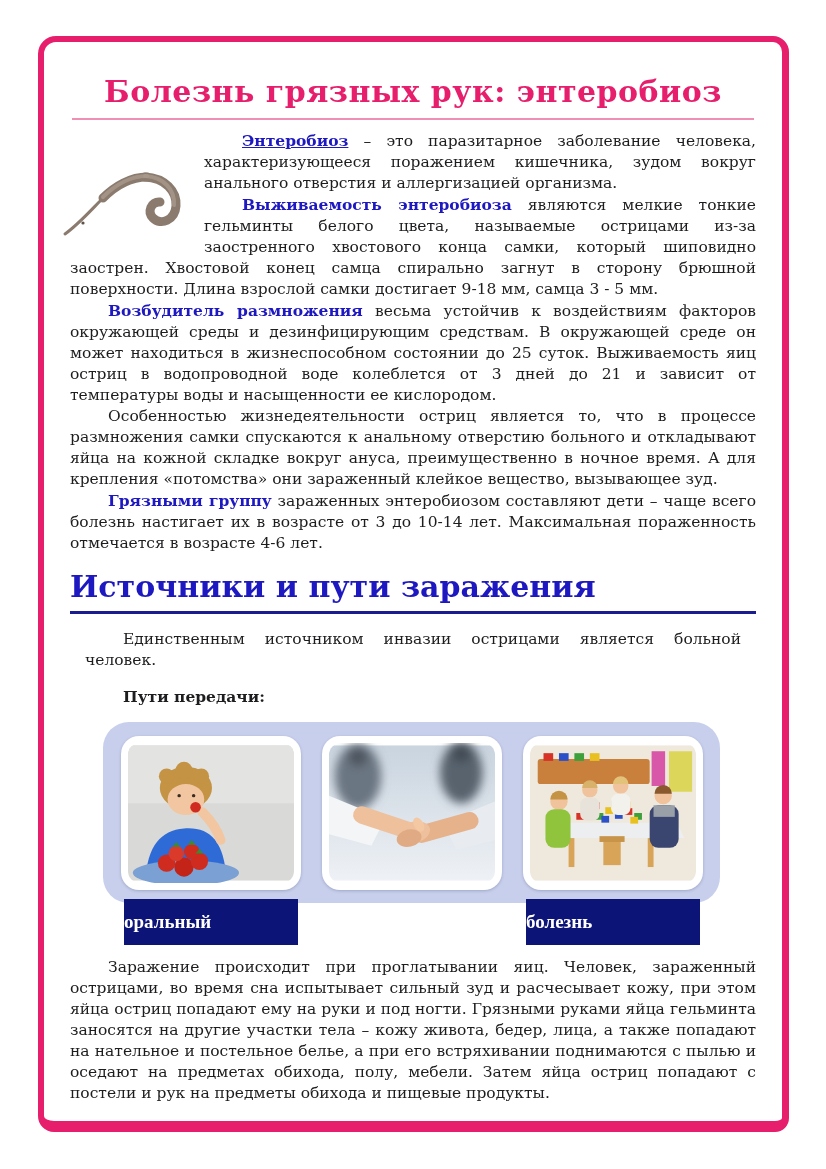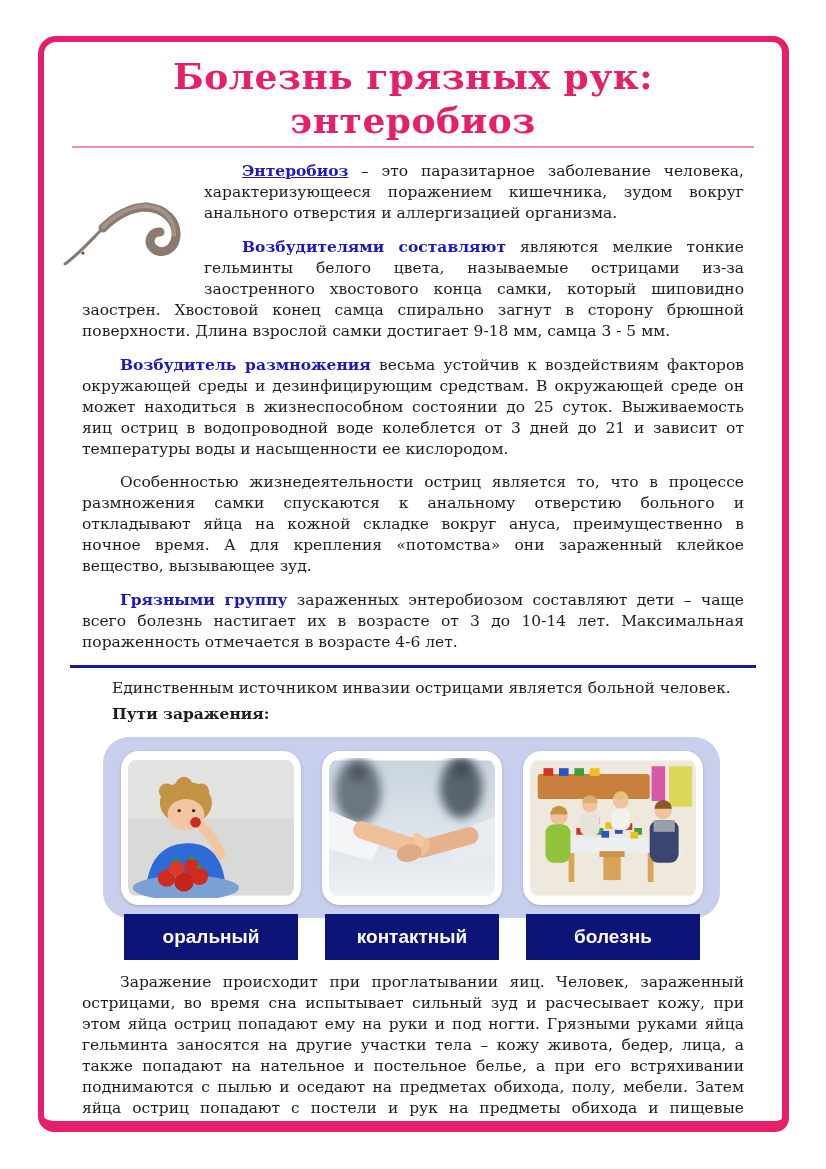--- a/index.html
+++ b/index.html
@@ -9,47 +9,47 @@
     --label-navy:#0d1478;
     --panel-lavender:#c7cfec;
   }
   *{box-sizing:border-box;}
   body{margin:0;background:#fff;}
   .page{position:relative;width:826px;height:1169px;background:#ffffff;overflow:hidden;
         font-family:"DejaVu Serif", serif;}
   .frame{position:absolute;left:38px;top:36px;width:751px;height:1096px;
          border:6px solid var(--accent-pink);border-bottom-width:11px;border-right-width:7px;
          border-radius:18px 16px 14px 16px;padding:6px 26px 0 26px;overflow:hidden;}
-  .doc-title{margin:6px 0 0;text-align:center;font-weight:bold;font-size:36px;line-height:44px;
+  .doc-title{margin:22px 0 0;text-align:center;font-weight:bold;font-size:30px;line-height:44px;
              color:var(--accent-pink);letter-spacing:.5px;font-family:"DejaVu Serif", serif;}
   .title-rule{border:none;border-top:2px solid #f08fb4;margin:4px 2px 0;}
   .article{margin-top:10px;font-size:15.5px;line-height:21px;color:#1d1d1f;text-align:justify;}
-  .article p{margin:12px;text-indent:38px;}
+  .article p{margin:0;text-indent:38px;}
   .lead{color:var(--lead-blue);font-weight:bold;}
   .lead.u{text-decoration:underline;}
   .worm-float{float:left;width:132px;height:100px;margin:16px 12px 6px -10px;}
   .worm-float svg{display:block;width:100%;height:100%;}
   .section-heading{margin:16px 0 0;font-weight:bold;font-size:30px;line-height:34px;
                    color:var(--heading-blue);text-align:left;text-indent:0;}
   .heading-rule{border:none;border-top:3px solid #1a1d8f;margin:7px 0 0;}
   .section-intro{margin-top:10px;}
-  .section-intro p{margin:4px;text-indent:38px;}
+  .section-intro p{margin:15px;text-indent:38px;}
   .routes-label{font-weight:bold;}
   .routes{position:relative;width:617px;height:221px;margin:13px 0 0 33px;}
   .routes-panel{position:absolute;left:0;top:0;width:617px;height:181px;
                 background:var(--panel-lavender);border-radius:26px;}
   .routes-row{position:relative;display:flex;gap:21px;padding:14px 0 0 18px;}
   .route-col{width:180px;}
   .route-card{background:#fff;border-radius:18px;padding:7px;height:154px;
               box-shadow:0 1px 3px rgba(40,50,90,.25);}
   .route-photo{width:166px;height:140px;border-radius:12px;overflow:hidden;}
   .route-photo svg{display:block;width:100%;height:100%;}
   .route-label{width:174px;height:46px;margin:9px auto 0;background:var(--label-navy);
-               color:#fff;font-family:Liberation Sans, sans-serif;font-weight:bold;
-               font-size:19px;line-height:46px;text-align:center;}
+               color:#fff;font-family:Liberation Serif, serif;font-weight:bold;
+               font-size:19px;line-height:46px;text-align:left;}
   .outro{margin-top:14px;}
 </style>
 </head>
 <body>
 
 <div class="page">
   <div class="frame">
 
     <h1 class="doc-title">Болезнь грязных рук: энтеробиоз</h1>
     <hr class="title-rule">
@@ -62,35 +62,36 @@
           <path d="M42,52 C54,40 70,31 86,31" fill="none" stroke="#8b7b6f" stroke-width="9" stroke-linecap="round"></path>
           <path d="M84,31 C104,32 116,45 115,60 C114,74 100,80 92,72 C86,66 90,55 99,56" fill="none" stroke="#8b7b6f" stroke-width="9" stroke-linecap="round"></path>
           <path d="M42,51 C54,39 70,30 86,30" fill="none" stroke="#a99a8c" stroke-width="4" stroke-linecap="round" opacity="0.8"></path>
           <path d="M84,30 C103,31 114,44 113,59" fill="none" stroke="#a99a8c" stroke-width="4" stroke-linecap="round" opacity="0.8"></path>
           <circle cx="22" cy="77" r="1.6" fill="#5f5248"></circle>
         </svg>
       </div>
 
       <p><span class="lead u">Энтеробиоз</span><span> – это паразитарное заболевание человека, характеризующееся поражением кишечника, зудом вокруг анального отверстия и аллергизацией организма.</span></p>
 
-      <p><span class="lead">Возбудителями составляют</span><span> являются мелкие тонкие гельминты белого цвета, называемые острицами из-за заостренного хвостового конца самки, который шиповидно заострен. Хвостовой конец самца спирально загнут в сторону брюшной поверхности. Длина взрослой самки достигает 9-18 мм, самца 3 - 5 мм.</span></p>
+      <p><span class="lead">Выживаемость энтеробиоза</span><span> являются мелкие тонкие гельминты белого цвета, называемые острицами из-за заостренного хвостового конца самки, который шиповидно заострен. Хвостовой конец самца спирально загнут в сторону брюшной поверхности. Длина взрослой самки достигает 9-18 мм, самца 3 - 5 мм.</span></p>
 
 
       <p><span class="lead">Возбудитель размножения</span><span> весьма устойчив к воздействиям факторов окружающей среды и дезинфицирующим средствам. В окружающей среде он может находиться в жизнеспособном состоянии до 25 суток. Выживаемость яиц остриц в водопроводной воде колеблется от 3 дней до 21 и зависит от температуры воды и насыщенности ее кислородом.</span></p>
 
       <p>Особенностью жизнедеятельности остриц является то, что в процессе размножения самки спускаются к анальному отверстию больного и откладывают яйца на кожной складке вокруг ануса, преимущественно в ночное время. А для крепления «потомства» они зараженный клейкое вещество, вызывающее зуд.</p>
 
       <p><span class="lead">Грязными группу</span><span> зараженных энтеробиозом составляют дети – чаще всего болезнь настигает их в возрасте от 3 до 10-14 лет. Максимальная пораженность отмечается в возрасте 4-6 лет.</span></p>
     </div>
 
+    <h2 class="section-heading">Источники и пути заражения</h2>
     <hr class="heading-rule">
 
     <div class="article section-intro">
       <p>Единственным источником инвазии острицами является больной человек.</p>
-      <p class="routes-label">Пути заражения:</p>
+      <p class="routes-label">Пути передачи:</p>
     </div>
 
     <div class="routes">
       <div class="routes-panel"></div>
       <div class="routes-row">
 
         <div class="route-col">
           <div class="route-card">
             <div class="route-photo">
               <svg viewBox="0 0 172 140">
@@ -144,21 +145,20 @@
                 <polygon points="0,52 58,76 44,104 0,92" fill="#f3f5f7"></polygon>
                 <polygon points="172,58 118,80 132,108 172,98" fill="#e8ecf1"></polygon>
                 <path d="M34,72 L82,88" stroke="#eec09c" stroke-width="18" stroke-linecap="round" fill="none"></path>
                 <path d="M146,78 L96,92" stroke="#e5b28c" stroke-width="18" stroke-linecap="round" fill="none"></path>
                 <ellipse cx="88" cy="90" rx="17" ry="11" fill="#eec09c" transform="rotate(-14 88 90)"></ellipse>
                 <ellipse cx="83" cy="96" rx="13" ry="9" fill="#e0ab84" transform="rotate(-12 83 96)"></ellipse>
                 <ellipse cx="93" cy="82" rx="5" ry="8" fill="#f4c8a2" transform="rotate(-30 93 82)"></ellipse>
               </svg>
             </div>
           </div>
-          <div class="route-label">контактный</div>
         </div>
 
         <div class="route-col">
           <div class="route-card">
             <div class="route-photo">
               <svg viewBox="0 0 172 140">
                 <rect width="172" height="140" fill="#efe8dc"></rect>
                 <rect x="8" y="14" width="116" height="26" rx="3" fill="#c8803c"></rect>
                 <rect x="14" y="8" width="10" height="8" fill="#d63226"></rect>
                 <rect x="30" y="8" width="10" height="8" fill="#2b50c8"></rect>

